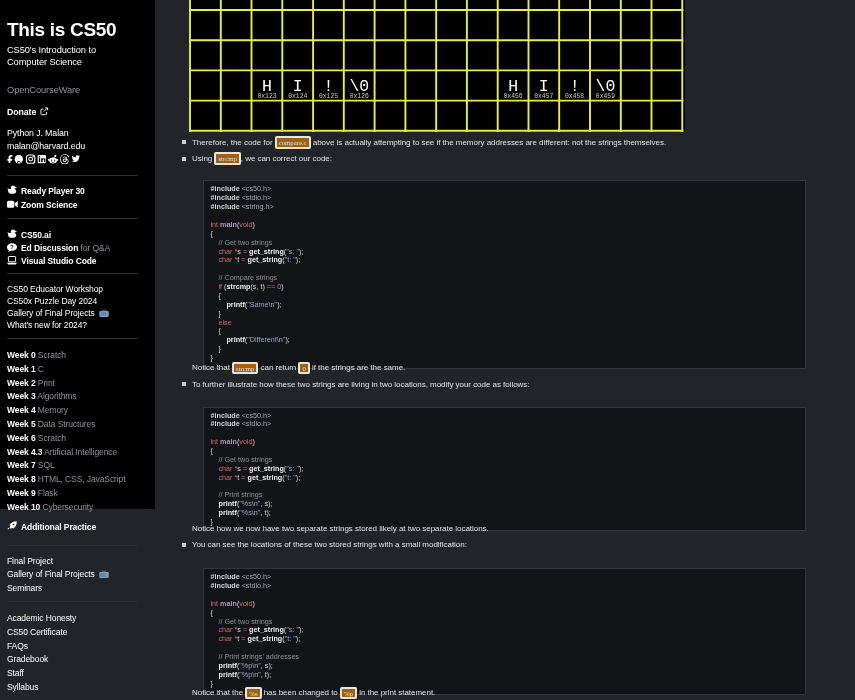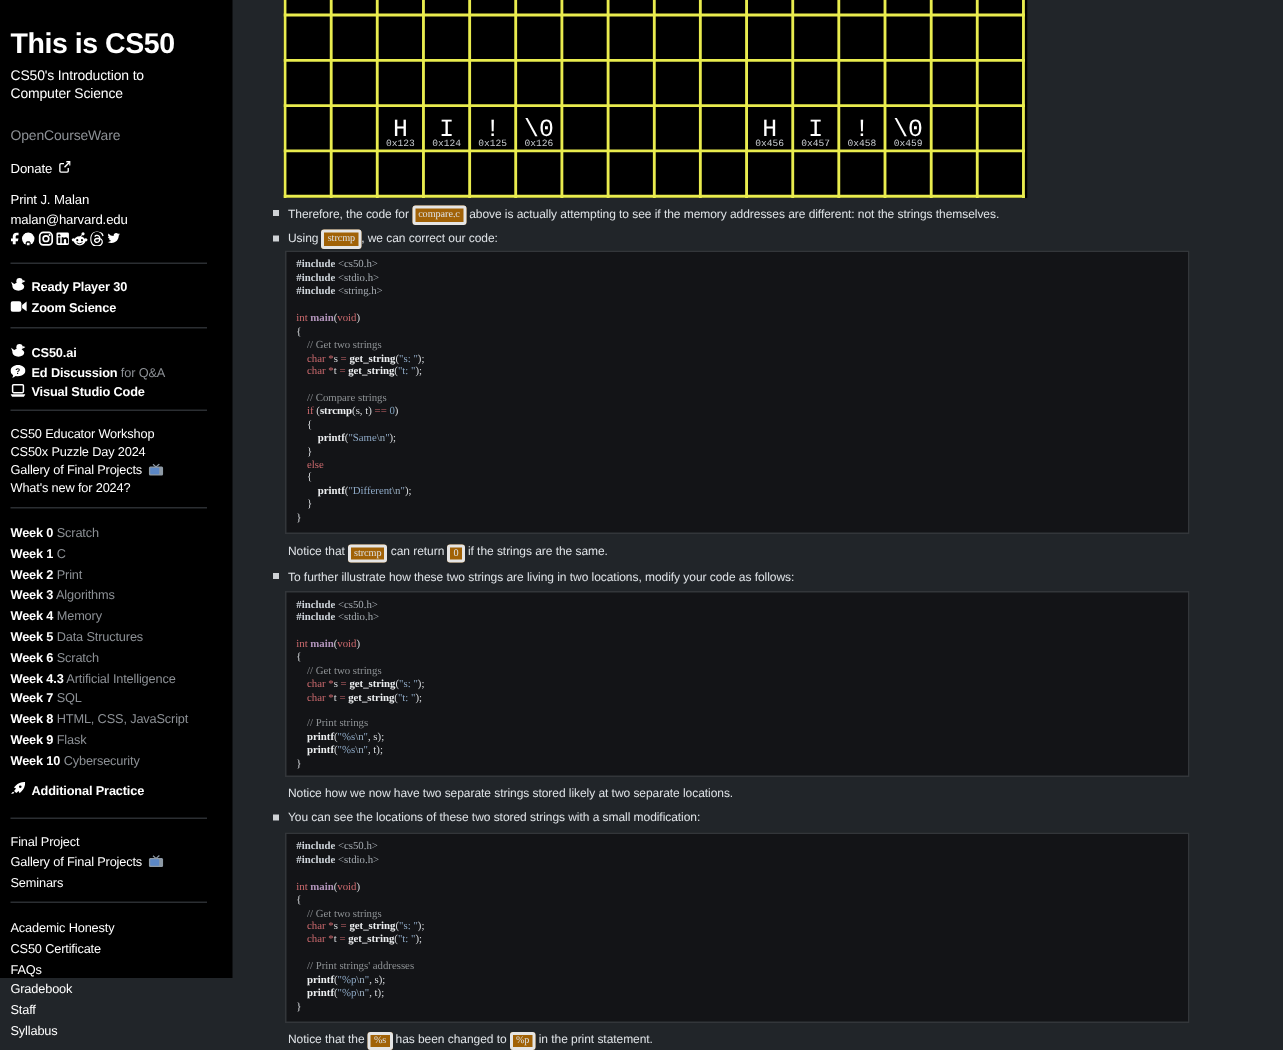--- a/index.html
+++ b/index.html
@@ -1,47 +1,47 @@
 <!DOCTYPE html>
 <html><head>
 <meta charset="utf-8">
 <style>
   html,body{margin:0;padding:0}
   body{width:855px;height:700px;background:#212529;font-family:"Liberation Sans",sans-serif;overflow:hidden;position:relative}
-  .side{position:absolute;left:0;top:0;width:155px;height:652px;background:#000}
+  .side{position:absolute;left:0;top:0;width:155px;height:509px;background:#000}
   .sl{position:absolute;left:7px;white-space:nowrap;color:#fff;font-size:8.5px;line-height:10px;letter-spacing:-0.1px}
   .grey{color:#8d9196}
   .hr{position:absolute;left:7px;width:131px;height:1px;background:#2b2e32}
   .tl{position:absolute;font-size:8px;line-height:9px;color:#dee2e6;white-space:nowrap;letter-spacing:-0.035px}
   .bsq{position:absolute;width:4px;height:4px;background:#cfd2d5}
   .ic{font-family:Liberation Serif, serif;font-size:6.8px;border:2px solid #e5e5e5;background:#a16207;border-radius:2px;padding:0.5px 2px 1px 2px;color:#dee2e6}
-  .pre{position:absolute;left:190px;width:594px;background:#131417;border:1px solid #33363a;padding:4px 0 3px 6.5px;font-family:Liberation Serif, serif;font-size:7.2px;line-height:8.87px;color:#d9dcdf;white-space:pre;margin:0}
+  .pre{position:absolute;left:190px;width:594px;background:#131417;border:1px solid #33363a;padding:4px 0 3px 6.5px;font-family:Liberation Sans, sans-serif;font-size:7.2px;line-height:8.87px;color:#d9dcdf;white-space:pre;margin:13px}
   .k{color:#cc6a6e}
   .t{color:#b294bb;font-weight:bold}
   .b{color:#eceef0;font-weight:bold}
   .c{color:#8e9295}
   .s{color:#8ea9c6}
   .e{color:#9cb0c2}
   .n{color:#81a2be}
   .m{color:#ced4da;font-weight:bold}
   .h{color:#a5abb1}
   .ico{position:absolute}
 </style>
 </head>
 <body>
 <div class="side">
   <div class="sl" style="top:19.5px;font-size:19px;line-height:20px;font-weight:bold;letter-spacing:-0.3px">This is CS50</div>
   <div class="sl" style="top:44px;font-size:9.3px;line-height:12.4px">CS50's Introduction to<br>Computer Science</div>
   <div class="sl grey" style="top:84.5px;font-size:9.3px">OpenCourseWare</div>
-  <div class="sl" style="top:106.5px;font-weight:normal;font-size:8.8px">Donate <svg width="8.5" height="8.5" viewBox="0 0 14 14" style="vertical-align:-1px;margin-left:1.5px" fill="none" stroke="#fff">
+  <div class="sl" style="top:106.5px;font-weight:bold;font-size:8.8px">Donate <svg width="8.5" height="8.5" viewBox="0 0 14 14" style="vertical-align:-1px;margin-left:1.5px" fill="none" stroke="#fff">
         <path d="M10.7 8.2v3.3a1.2 1.2 0 0 1-1.2 1.2H2.7a1.2 1.2 0 0 1-1.2-1.2V4.7a1.2 1.2 0 0 1 1.2-1.2H6" stroke-width="1.5"></path>
         <path d="M8.6 1.4h4v4" stroke-width="1.6"></path>
         <path d="M6.6 7.4l5.7-5.7" stroke-width="1.6"></path>
       </svg></div>
-  <div class="sl" style="top:128px;font-size:8.8px">Print J. Malan</div>
+  <div class="sl" style="top:128px;font-size:8.8px">Python J. Malan</div>
   <div class="sl" style="top:141px;font-size:8.8px">malan@harvard.edu</div>
   <svg style="position:absolute;left:6.5px;top:153.5px" width="76" height="10" viewBox="0 0 160 21" fill="#fff">
     <path d="M8.6 2.3c-3.6 0-5.4 2-5.4 5.3v3H.7v3.8h2.5v4.1h4.1v-4.1h3l.9-3.8h-3.9V7.8c0-1.1.6-1.9 2.1-1.9h1.9V2.3z"></path>
     <g transform="translate(15.5,1.2) scale(0.78)">
         <circle cx="12" cy="12.5" r="11.2"></circle>
         <path d="M4 5l3.5-3 2 3zM20 5l-3.5-3-2 3z"></path>
         <path d="M7.5 23.5v-4l2-2.5h5l2 2.5v4z" fill="#000"></path>
         <path d="M9.5 23.9h5v-4.5h-5z"></path>
       </g>
     <g transform="translate(41,2)">

